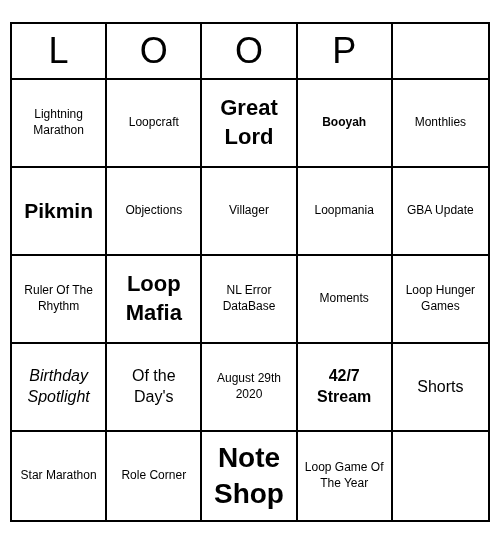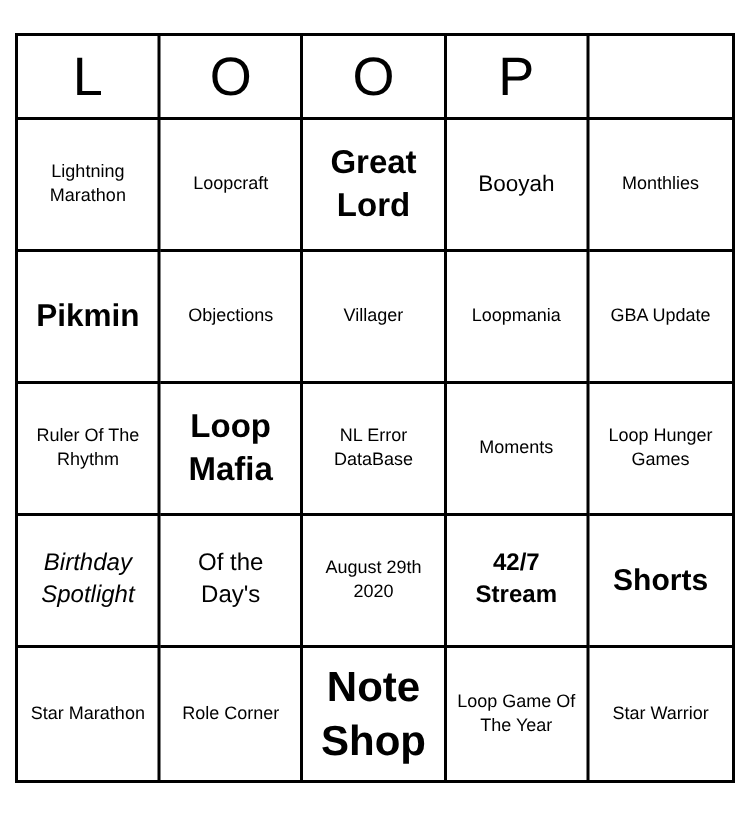--- a/index.html
+++ b/index.html
@@ -69,21 +69,21 @@
   <div class="bingo-cell">
         <span style="font-size: 12px; font-weight: normal; text-align: center; line-height: 1.3;">Lightning Marathon</span>
       </div>
       <div class="bingo-cell">
         <span style="font-size: 12px; font-weight: normal; text-align: center; line-height: 1.3;">Loopcraft</span>
       </div>
       <div class="bingo-cell">
         <span style="font-size: 22px; font-weight: bold; text-align: center; line-height: 1.3;">Great Lord</span>
       </div>
       <div class="bingo-cell">
-        <span style="font-size: 15px; font-weight: normal; text-align: center; line-height: 1.3;">Booyah</span>
+        <span style="font-size: 12px; font-weight: bold; text-align: center; line-height: 1.3;">Booyah</span>
       </div>
       <div class="bingo-cell">
         <span style="font-size: 12px; font-weight: normal; text-align: center; line-height: 1.3;">Monthlies</span>
       </div>
       <div class="bingo-cell">
         <span style="font-size: 21px; font-weight: bold; text-align: center; line-height: 1.3;">Pikmin</span>
       </div>
       <div class="bingo-cell">
         <span style="font-size: 12px; font-weight: normal; text-align: center; line-height: 1.3;">Objections</span>
       </div>
@@ -117,31 +117,28 @@
       <div class="bingo-cell">
         <span style="font-size: 16px; font-weight: normal; text-align: center; line-height: 1.3;">Of the Day's</span>
       </div>
       <div class="bingo-cell">
         <span style="font-size: 12px; font-weight: normal; text-align: center; line-height: 1.3;">August 29th 2020</span>
       </div>
       <div class="bingo-cell">
         <span style="font-size: 16px; font-weight: bold; text-align: center; line-height: 1.3;">42/7 Stream</span>
       </div>
       <div class="bingo-cell">
-        <span style="font-size: 20px; font-weight: bold; text-align: left; line-height: 1.3;">Shorts</span>
+        <span style="font-size: 16px; font-weight: normal; text-align: left; line-height: 1.3;">Shorts</span>
       </div>
       <div class="bingo-cell">
         <span style="font-size: 12px; font-weight: normal; text-align: center; line-height: 1.3;">Star Marathon</span>
       </div>
       <div class="bingo-cell">
         <span style="font-size: 12px; font-weight: normal; text-align: center; line-height: 1.3;">Role Corner</span>
       </div>
       <div class="bingo-cell">
         <span style="font-size: 28px; font-weight: bold; text-align: center; line-height: 1.3;">Note Shop</span>
       </div>
       <div class="bingo-cell">
         <span style="font-size: 12px; font-weight: normal; text-align: center; line-height: 1.3;">Loop Game Of The Year</span>
       </div>
-      <div class="bingo-cell">
-        <span style="font-size: 12px; font-weight: normal; text-align: center; line-height: 1.3;">Star Warrior</span>
-      </div>
     </div>
 </div>
 
 </body></html>

